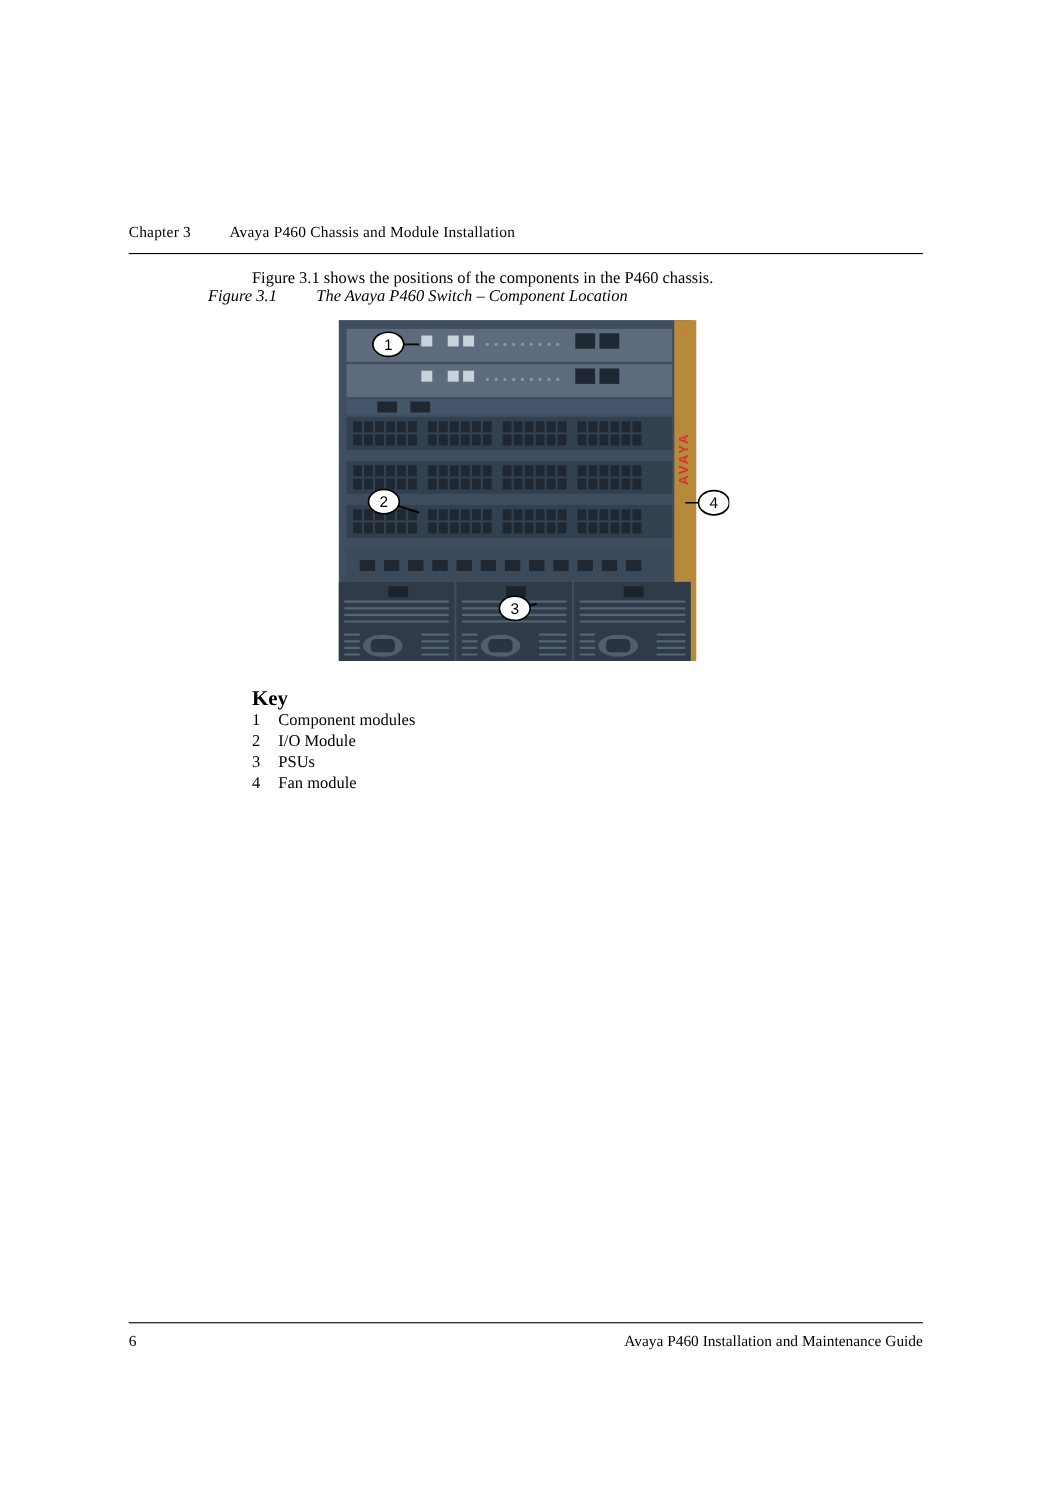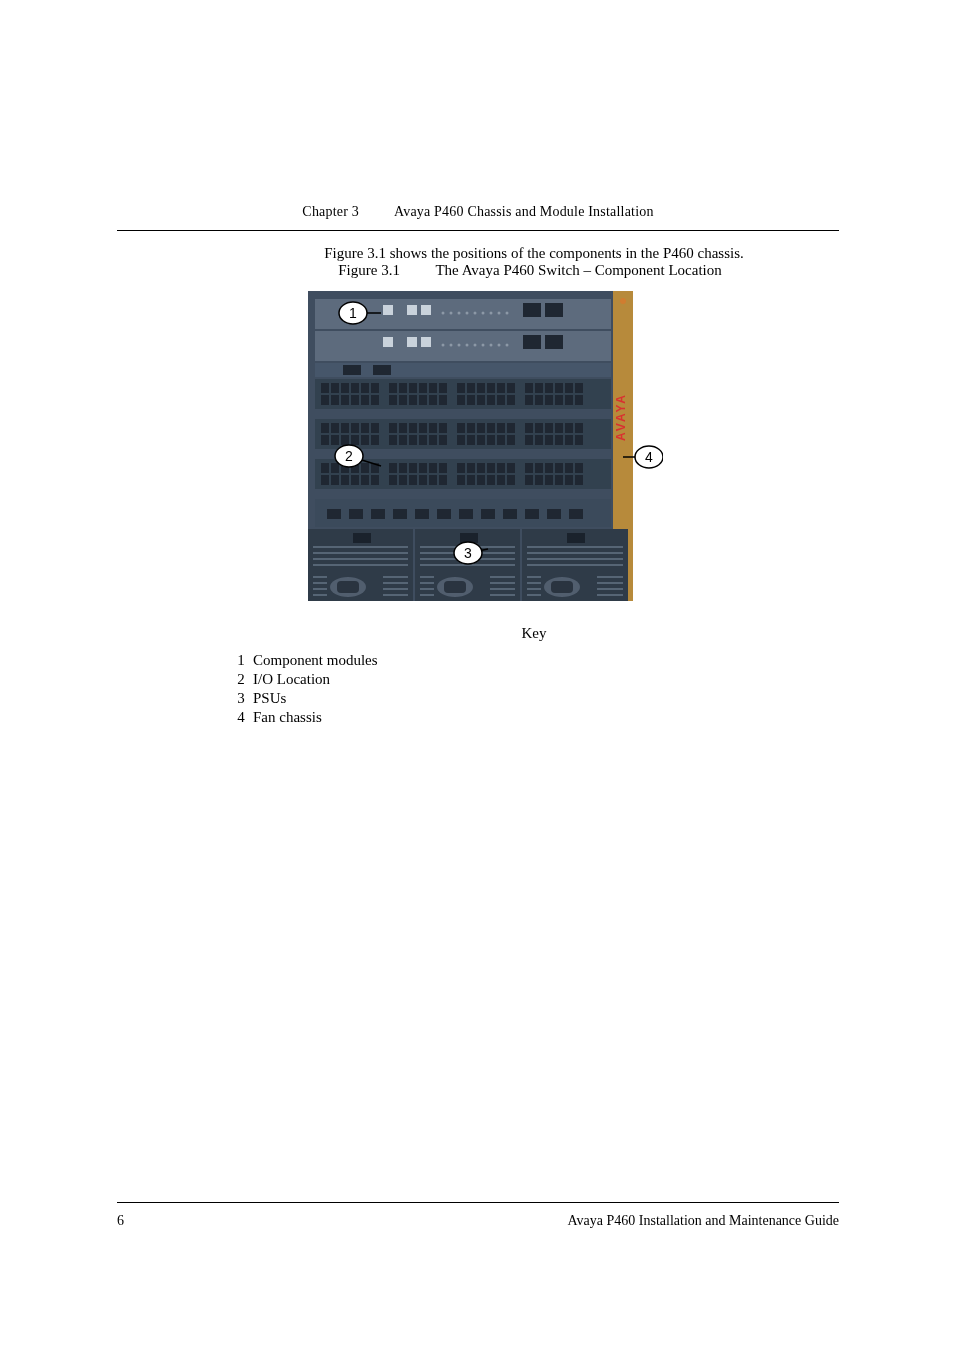--- a/index.html
+++ b/index.html
@@ -10,21 +10,20 @@
     body {
       font-family: "Book Antiqua", Palatino, "Palatino Linotype", serif;
       background: #fff;
       width: 954px;
       height: 1351px;
       position: relative;
       color: #000;
     }
     .page {
       padding: 204px 115px 0 117px;
-      text-align: center;
     }
     .header-line {
       font-size: 14px;
       margin-bottom: 10px;
       letter-spacing: 0.2px;
     }
     .header-line .chapter-num {
       margin-right: 32px;
     }
     .hr-top {
@@ -35,41 +34,41 @@
     .section-title {
       font-size: 26px;
       font-weight: normal;
       margin-bottom: 12px;
     }
     .intro-line {
       font-size: 15px;
       margin-left: 112px;
     }
     .figure-caption {
+      font-style: italic;
       font-size: 15px;
-      margin-left: 104px;
+      margin-left: 72px;
       margin-bottom: 12px;
     }
     .figure-caption .fig-label {
       margin-right: 32px;
     }
     .figure-wrap {
       display: flex;
       justify-content: center;
       margin-bottom: 24px;
     }
     .figure-svg {
       width: 370px;
       height: 310px;
     }
     .key-heading {
-      font-weight: normal;
-      font-size: 15px;
+      font-weight: bold;
+      font-size: 19px;
       margin-left: 112px;
-      margin-bottom: 10px;
     }
     .key-list {
       margin-left: 112px;
       font-size: 15px;
     }
     .key-row {
       display: flex;
       margin-bottom: 2px;
     }
     .key-row .num {
@@ -420,29 +419,29 @@
   </div>
 
   <p class="key-heading">Key</p>
   <div class="key-list">
     <div class="key-row">
       <span class="num">1</span>
       <span>Component modules</span>
     </div>
     <div class="key-row">
       <span class="num">2</span>
-      <span>I/O Location</span>
+      <span>I/O Module</span>
     </div>
     <div class="key-row">
       <span class="num">3</span>
       <span>PSUs</span>
     </div>
     <div class="key-row">
       <span class="num">4</span>
-      <span>Fan chassis</span>
+      <span>Fan module</span>
     </div>
   </div>
 </div>
 
 <div class="footer">
   <hr class="hr-bottom">
   <div class="footer-row">
     <span>6</span>
     <span>Avaya P460 Installation and Maintenance Guide</span>
   </div>

